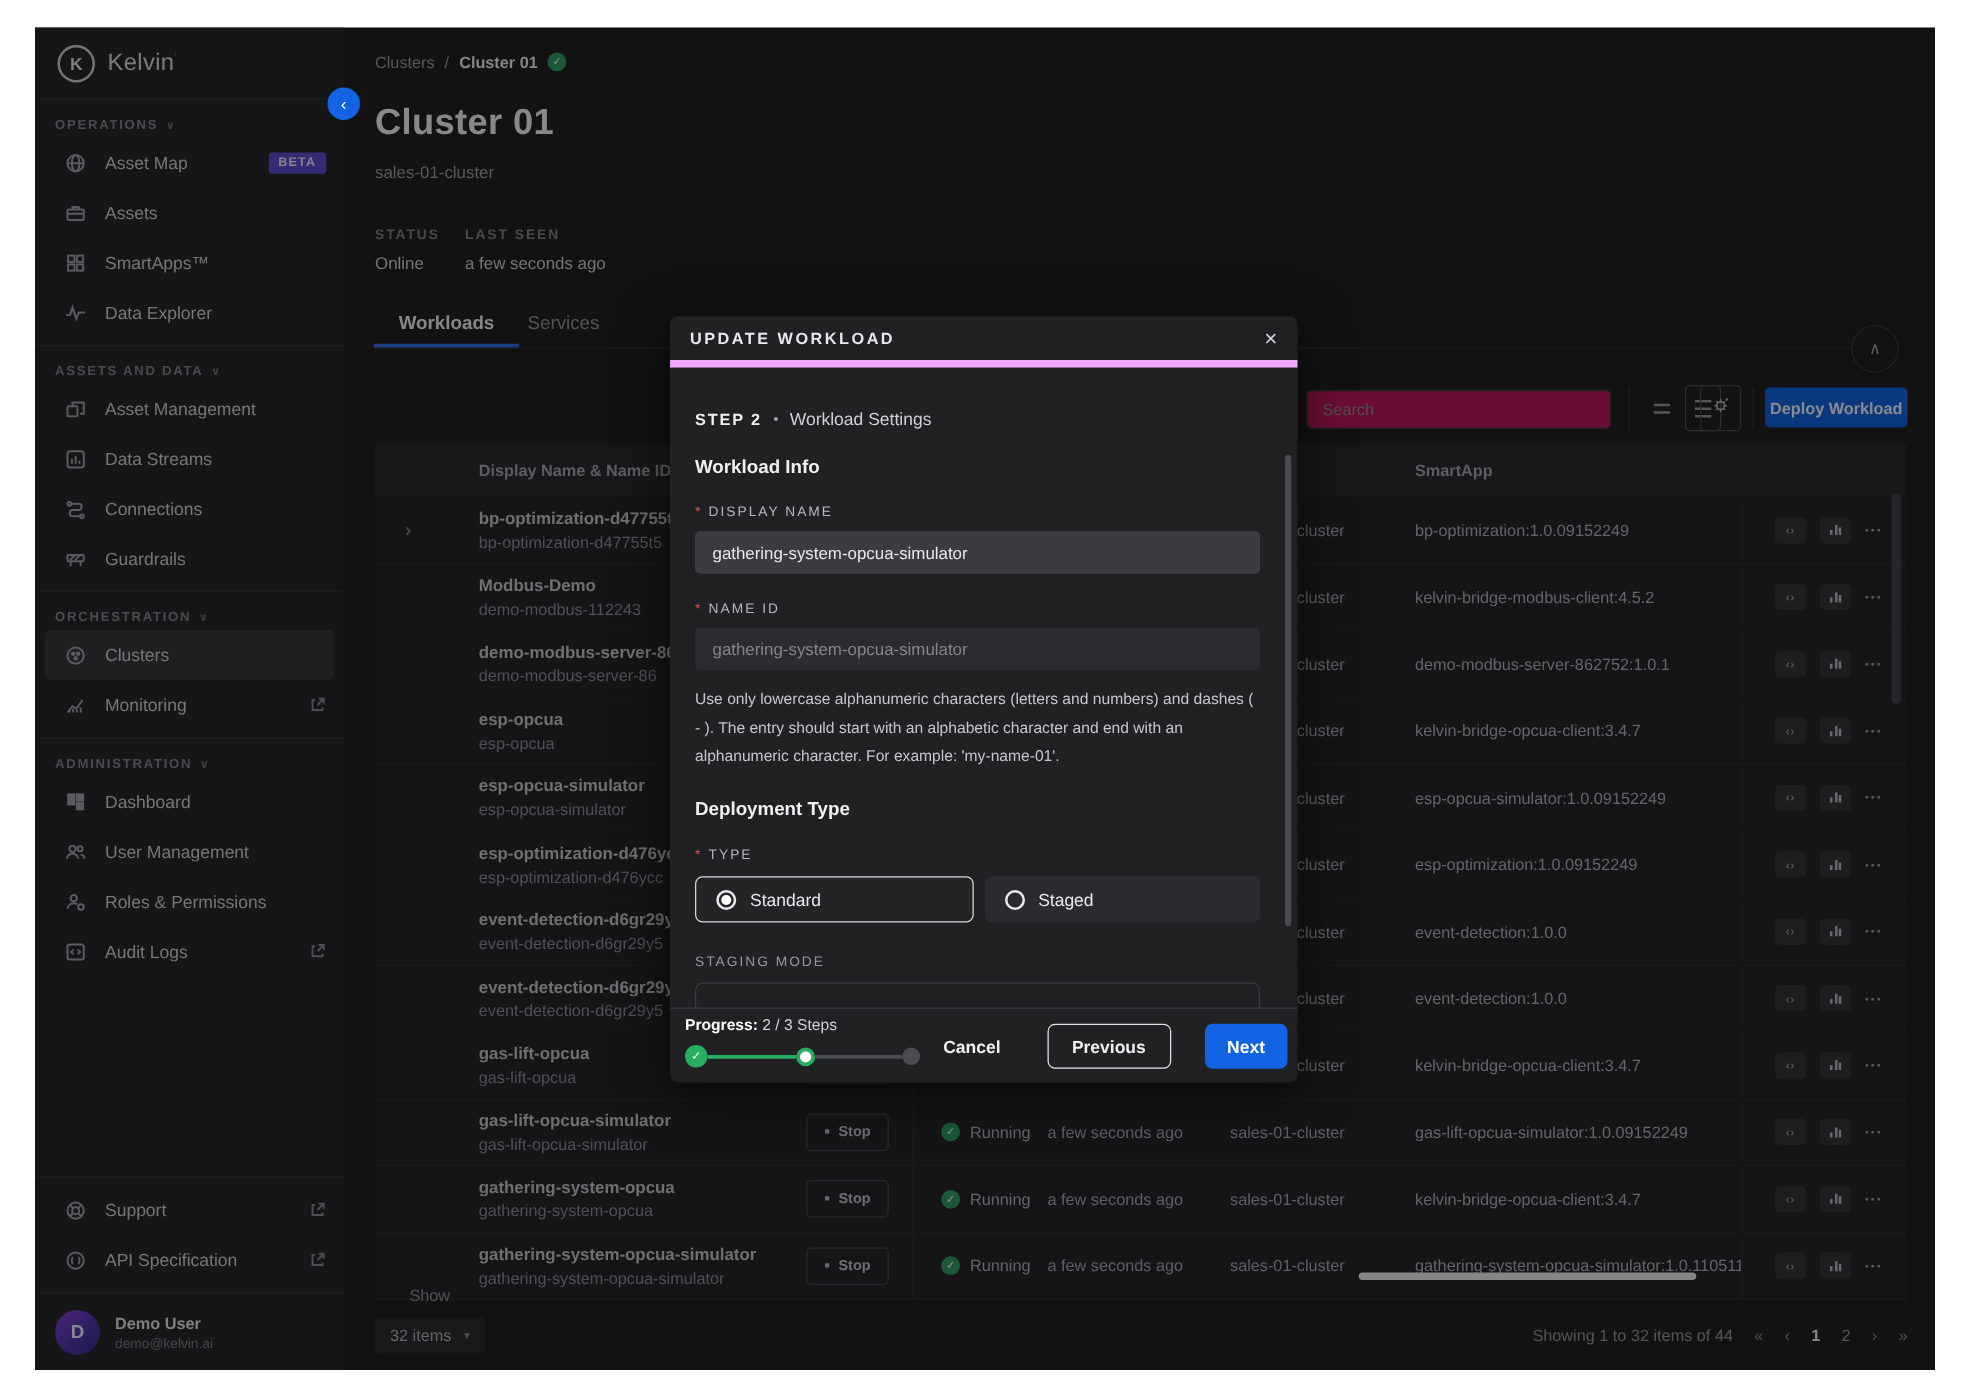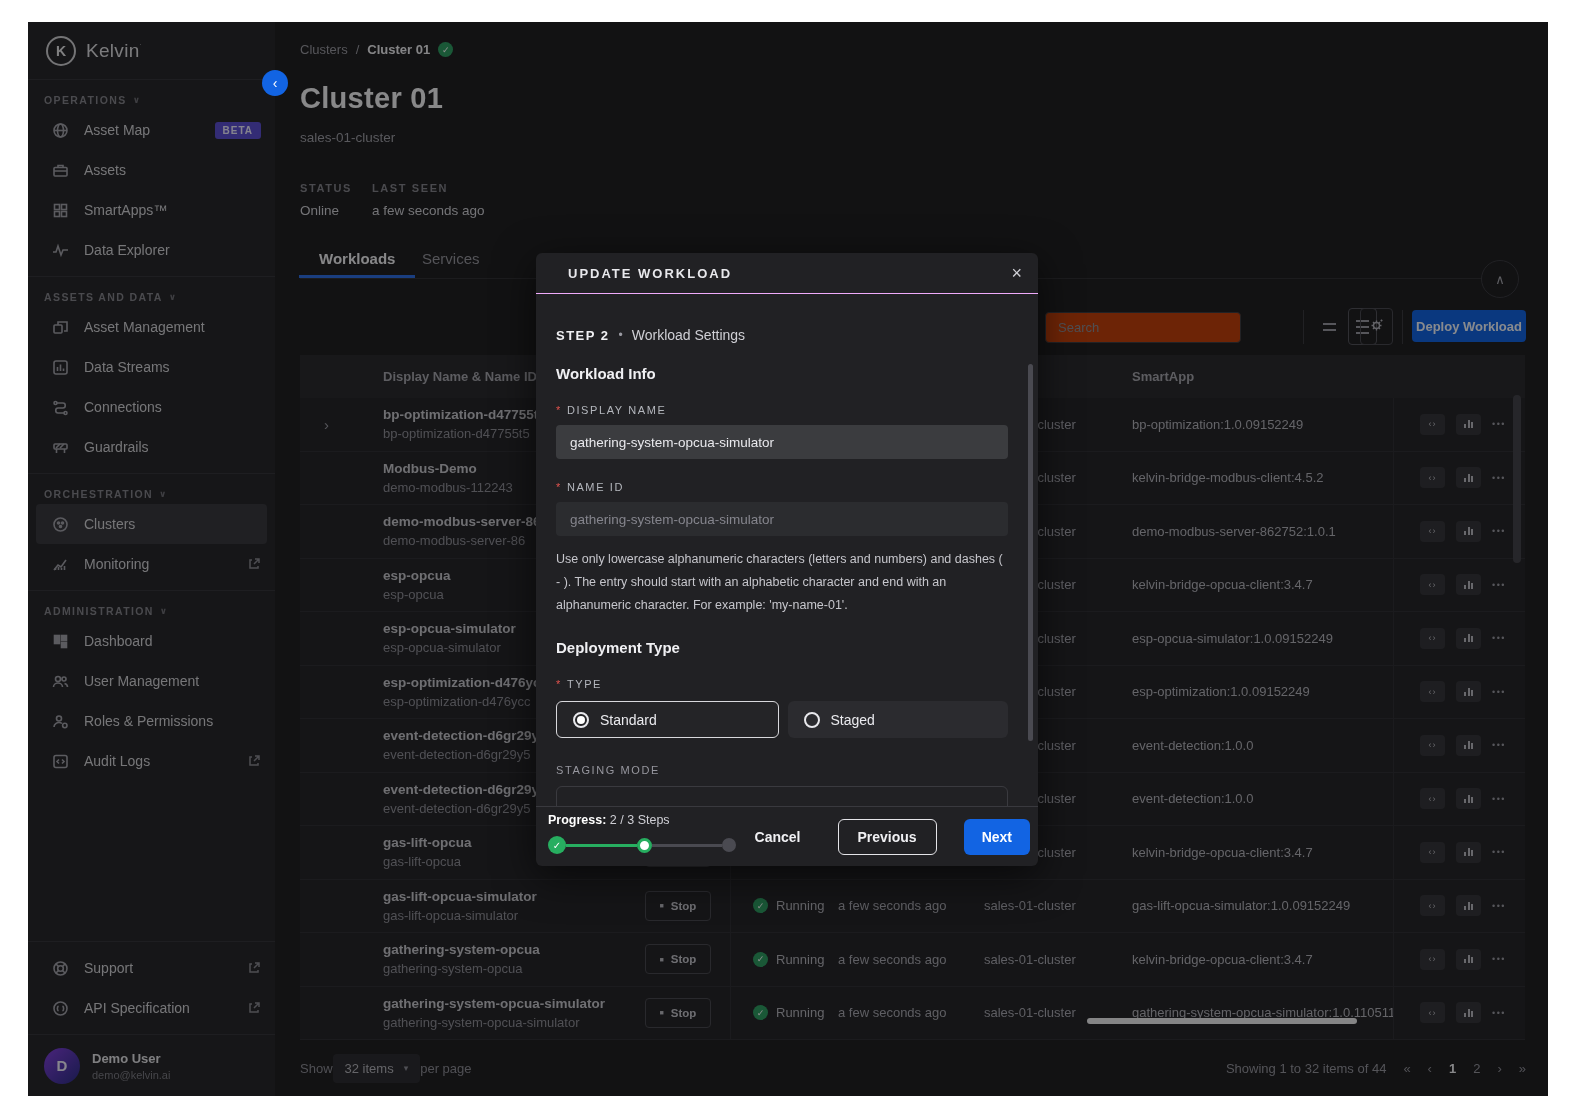--- a/index.html
+++ b/index.html
@@ -42,21 +42,21 @@
   .stat .slabel { font-size:11px; font-weight:bold; letter-spacing:1.6px; color:#84848b; }
   .stat .svalue { font-size:13.5px; color:#cfcfd4; margin-top:9px; }
   .tabs-line { position:absolute; left:25px; right:30px; top:256px; border-bottom:1px solid #323237; }
   .tab { position:absolute; top:228px; font-size:15px; cursor:pointer; text-align:center; }
   .tab.active { color:#f0f0f3; font-weight:bold; }
   .tab.active::after { content:""; position:absolute; left:-20px; right:-20px; bottom:-11px; height:3px; background:#2f6fe4; }
   .tab.inactive { color:#96969d; }
   .collapse-up { position:absolute; left:1206px; top:238px; width:38px; height:38px; border-radius:50%; border:1px solid #3c3c41; background:#202023; color:#a7a7ae; display:flex; align-items:center; justify-content:center; font-size:13px; cursor:pointer; }
 
   
-  .search-box { position:absolute; left:770px; top:290px; width:196px; height:31px; background:#c2410c; border:1px solid #3e3e43; border-radius:4px; color:#e6e6ea; font-size:13px; padding:0 12px; }
+  .search-box { position:absolute; left:770px; top:290px; width:244px; height:31px; background:#be185d; border:1px solid #3e3e43; border-radius:4px; color:#e6e6ea; font-size:13px; padding:0 12px; }
   .search-box::placeholder { color:#8d8d95; }
   .tdiv { position:absolute; top:288px; width:1px; height:34px; background:#3c3c41; }
   .vbtn { position:absolute; top:286px; width:29px; height:37px; border-radius:4px; display:flex; flex-direction:column; align-items:center; justify-content:center; gap:4px; cursor:pointer; }
   .vbtn i { display:block; width:13px; height:2px; background:#9a9aa2; }
   .vbtn.on { border:1px solid #55555c; }
   .gear-btn { position:absolute; left:1085px; top:286px; width:33px; height:37px; border:1px solid #4a4a50; border-radius:4px; display:flex; align-items:center; justify-content:center; cursor:pointer; }
   .deploy-btn { position:absolute; left:1137px; top:288px; width:114px; height:32px; background:#1264e3; border:none; border-radius:4px; color:#f2f6fd; font-size:13px; font-weight:bold; cursor:pointer; }
 
   
   .thead { position:absolute; left:25px; top:333px; width:1225px; height:43px; background:#2b2b2f; display:grid; grid-template-columns:83px 262px 85px 108px 146px 120px 289px 132px; align-items:center; }
@@ -77,32 +77,32 @@
   .abtn { width:25px; height:21px; background:#37373c; border-radius:4px; color:#b9b9c0; font-size:9px; display:inline-flex; align-items:center; justify-content:center; letter-spacing:1px; cursor:pointer; }
   .bars { display:inline-flex; align-items:flex-end; gap:1.5px; }
   .bars i { width:2px; background:#b9b9c0; display:block; }
   .bars i:nth-child(1){height:4px} .bars i:nth-child(2){height:8px} .bars i:nth-child(3){height:6px}
   .amore { color:#9a9aa2; font-size:9px; letter-spacing:1.5px; cursor:pointer; }
   .vscroll { position:absolute; left:1238px; top:373px; width:8px; height:168px; border-radius:4px; background:#45454b; }
   .hscroll { position:absolute; left:812px; top:996px; width:270px; height:6px; border-radius:3px; background:#ededef; }
 
   
   .pagebar { position:absolute; left:0; right:0; top:1018px; height:56px; background:#202023; display:flex; align-items:center; }
-  .pagebar .left { margin-left:25px; display:flex; align-items:center; font-size:13px; color:#8e8e96; }
+  .pagebar .left { margin-left:25px; display:flex; align-items:center; gap:10px; font-size:13px; color:#8e8e96;flex-direction:column; }
   .psize { background:#2e2e32; border-radius:4px; height:29px; padding:0 12px; display:flex; align-items:center; gap:10px; color:#b4b4bb; cursor:pointer; }
   .psize .car { font-size:9px; color:#8e8e96; }
   .pagebar .right { margin-left:auto; margin-right:22px; display:flex; align-items:center; gap:17px; font-size:13px; color:#96969e; }
   .pgbtn { cursor:pointer; font-size:13px; color:#8e8e96; }
   .pgnum { cursor:pointer; }
   .pgnum.on { color:#f0f0f3; font-weight:bold; }
 
   
   .overlay { position:absolute; inset:0; background:rgba(0,0,0,0.44); z-index:40; }
   .modal { position:absolute; left:508px; top:231px; width:502px; height:613px; background:#212124; border-radius:6px; box-shadow:0 10px 40px rgba(0,0,0,.6); z-index:50; display:flex; flex-direction:column; }
-  .m-head { height:41px; flex:none; border-bottom:1px solid #f0abfc; display:flex; align-items:center; padding:0 16px 0 32px; }
+  .m-head { height:41px; flex:none; border-bottom:6px solid #f0abfc; display:flex; align-items:center; padding:0 16px 0 16px; }
   .m-title { font-size:13px; font-weight:bold; letter-spacing:2px; color:#e8e8ec; }
   .m-close { margin-left:auto; color:#cfcfd5; font-size:18px; cursor:pointer; line-height:1; }
   .m-body { position:relative; height:512px; flex:none; overflow:hidden; padding:0 30px 0 20px; }
   .m-scroll { position:absolute; right:5px; top:70px; width:5px; height:377px; border-radius:3px; background:#4a4a51; }
   .step-row { margin-top:33px; display:flex; align-items:center; gap:9px; }
   .step-label { font-size:13px; font-weight:bold; letter-spacing:1.5px; color:#f0f0f3; }
   .step-bullet { color:#9a9aa2; font-size:12px; }
   .step-title { font-size:14px; color:#cfcfd5; }
   .grp-head { font-size:15px; font-weight:bold; color:#f0f0f3; margin-top:22px; }
   .f-label { margin-top:22px; font-size:11px; letter-spacing:1.6px; color:#b4b7bd; }

